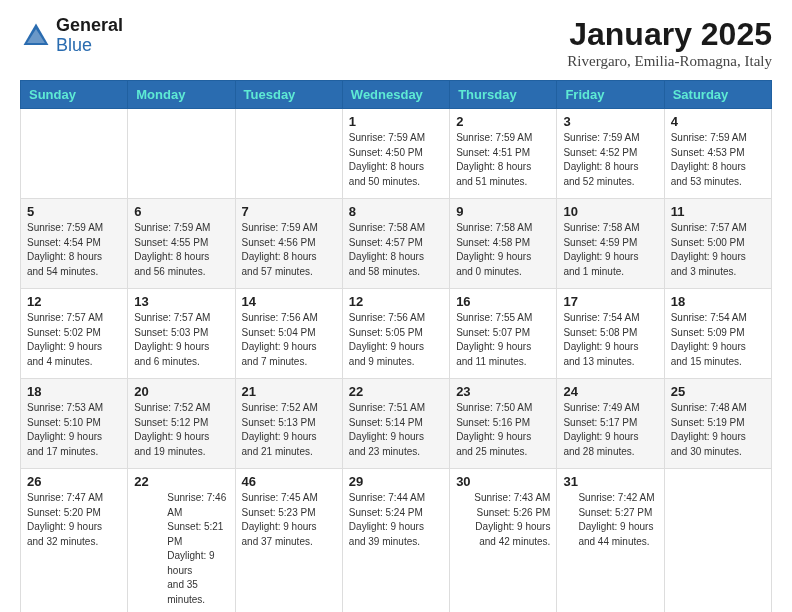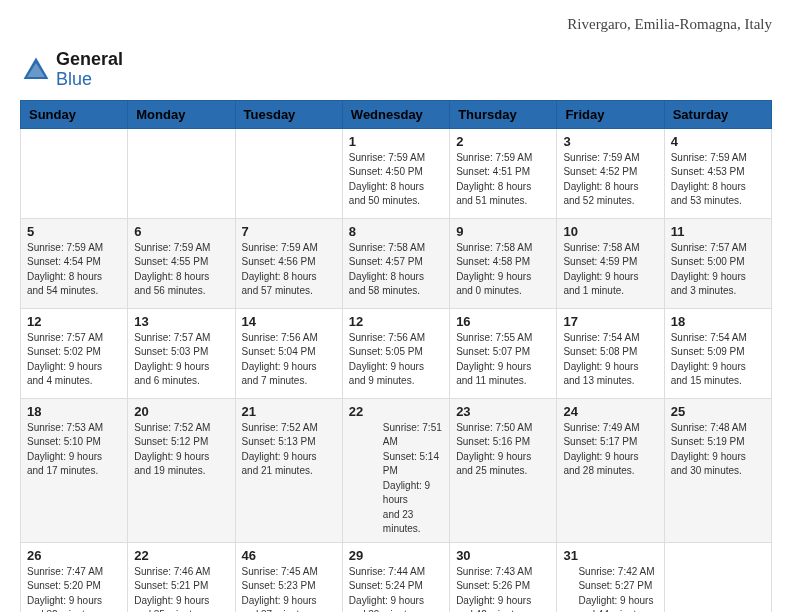--- a/index.html
+++ b/index.html
@@ -18,21 +18,20 @@
     .header {
       display: flex;
       justify-content: space-between;
       align-items: flex-start;
       margin-bottom: 10px;
     }
     .logo {
       display: flex;
       align-items: center;
       gap: 4px;
-      margin-top: 34px;
     }
     .logo-text {
       display: flex;
       flex-direction: column;
       line-height: 1.1;
     }
     .logo-general {
       font-size: 18px;
       font-weight: bold;
       color: #1a1a1a;
@@ -59,21 +58,21 @@
       color: #444;
       font-family: Liberation Serif, serif;
     }
     .calendar {
       width: 100%;
       border-collapse: collapse;
       border: 1px solid #ccc;
     }
     .calendar th {
       background: #2a6cb0;
-      color: #000000;
+      color: #5eead4;
       font-size: 13px;
       font-weight: bold;
       padding: 6px 8px;
       text-align: left;
       border: 1px solid #2060a0;
     }
     .calendar td {
       width: 14.28%;
       vertical-align: top;
       border: 1px solid #ddd;
@@ -111,20 +110,21 @@
       <svg class="logo-icon" viewBox="0 0 36 36" xmlns="http://www.w3.org/2000/svg">
         <polygon points="18,4 32,28 4,28" fill="#2a6cb0"></polygon>
         <polygon points="18,10 28,26 8,26" fill="#fff" opacity="0.3"></polygon>
       </svg>
       <div class="logo-text">
         <span class="logo-general">General</span>
         <span class="logo-blue">Blue</span>
       </div>
     </div>
     <div class="title-block">
+      <div class="month-title">January 2025</div>
       <div class="location">Rivergaro, Emilia-Romagna, Italy</div>
     </div>
   </div>
 
   <table class="calendar">
     <thead>
       <tr>
       <th>Sunday</th>
           <th>Monday</th>
           <th>Tuesday</th>
@@ -287,21 +287,21 @@
           </td>
           <td>
             <span class="day-num">21</span>
             <div class="day-info" style="white-space: pre-line;">Sunrise: 7:52 AM
 Sunset: 5:13 PM
 Daylight: 9 hours
 and 21 minutes.</div>
           </td>
           <td>
             <span class="day-num">22</span>
-            <div class="day-info" style="white-space: pre-line; margin-left: 34px;">Sunrise: 7:51 AM
+            <div class="day-info" style="white-space: pre-line;">Sunrise: 7:51 AM
 Sunset: 5:14 PM
 Daylight: 9 hours
 and 23 minutes.</div>
           </td>
           <td>
             <span class="day-num">23</span>
             <div class="day-info" style="white-space: pre-line;">Sunrise: 7:50 AM
 Sunset: 5:16 PM
 Daylight: 9 hours
 and 25 minutes.</div>
@@ -324,42 +324,42 @@
         <tr>
           <td>
             <span class="day-num">26</span>
             <div class="day-info" style="white-space: pre-line;">Sunrise: 7:47 AM
 Sunset: 5:20 PM
 Daylight: 9 hours
 and 32 minutes.</div>
           </td>
           <td>
             <span class="day-num">22</span>
-            <div class="day-info" style="white-space: pre-line;">Sunrise: 7:46 AM
+            <div class="day-info" style="white-space: pre-line; margin-left: 33px;">Sunrise: 7:46 AM
 Sunset: 5:21 PM
 Daylight: 9 hours
 and 35 minutes.</div>
           </td>
           <td>
             <span class="day-num">46</span>
             <div class="day-info" style="white-space: pre-line;">Sunrise: 7:45 AM
 Sunset: 5:23 PM
 Daylight: 9 hours
 and 37 minutes.</div>
           </td>
           <td>
             <span class="day-num">29</span>
             <div class="day-info" style="white-space: pre-line;">Sunrise: 7:44 AM
 Sunset: 5:24 PM
 Daylight: 9 hours
 and 39 minutes.</div>
           </td>
           <td>
             <span class="day-num">30</span>
-            <div class="day-info" style="white-space: pre-line;">Sunrise: 7:43 AM
+            <div class="day-info" style="white-space: pre-line; text-align: right;">Sunrise: 7:43 AM
 Sunset: 5:26 PM
 Daylight: 9 hours
 and 42 minutes.</div>
           </td>
           <td>
             <span class="day-num">31</span>
             <div class="day-info" style="white-space: pre-line; margin-left: 15px;">Sunrise: 7:42 AM
 Sunset: 5:27 PM
 Daylight: 9 hours
 and 44 minutes.</div>

